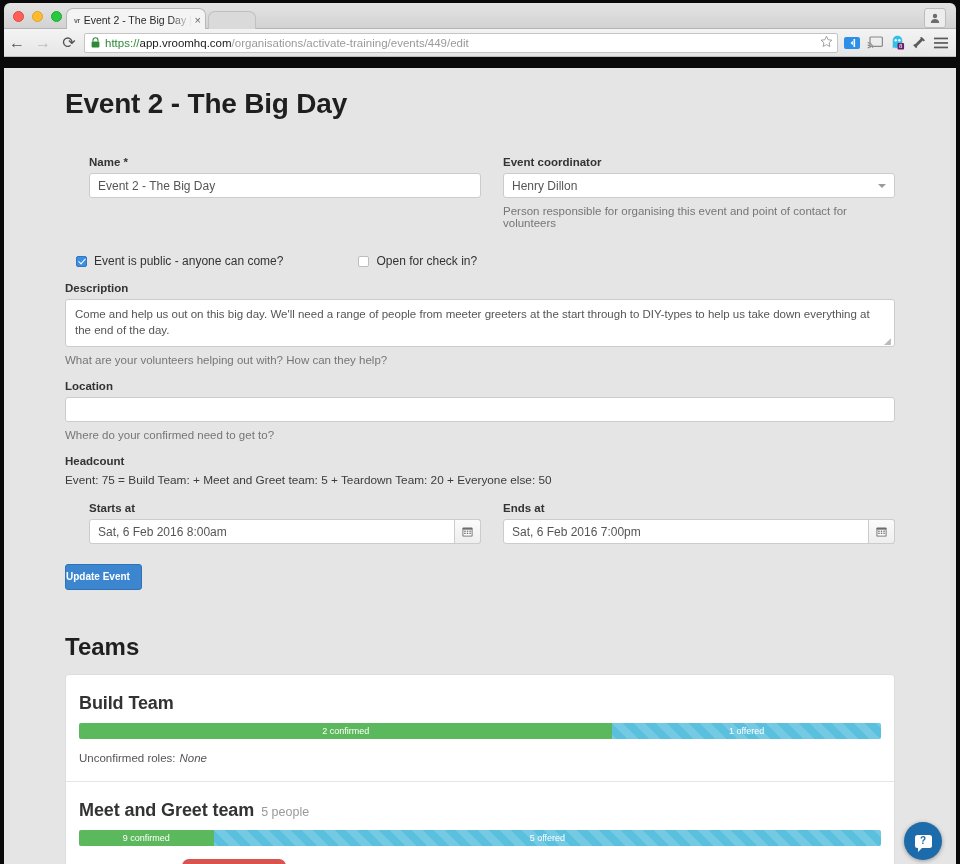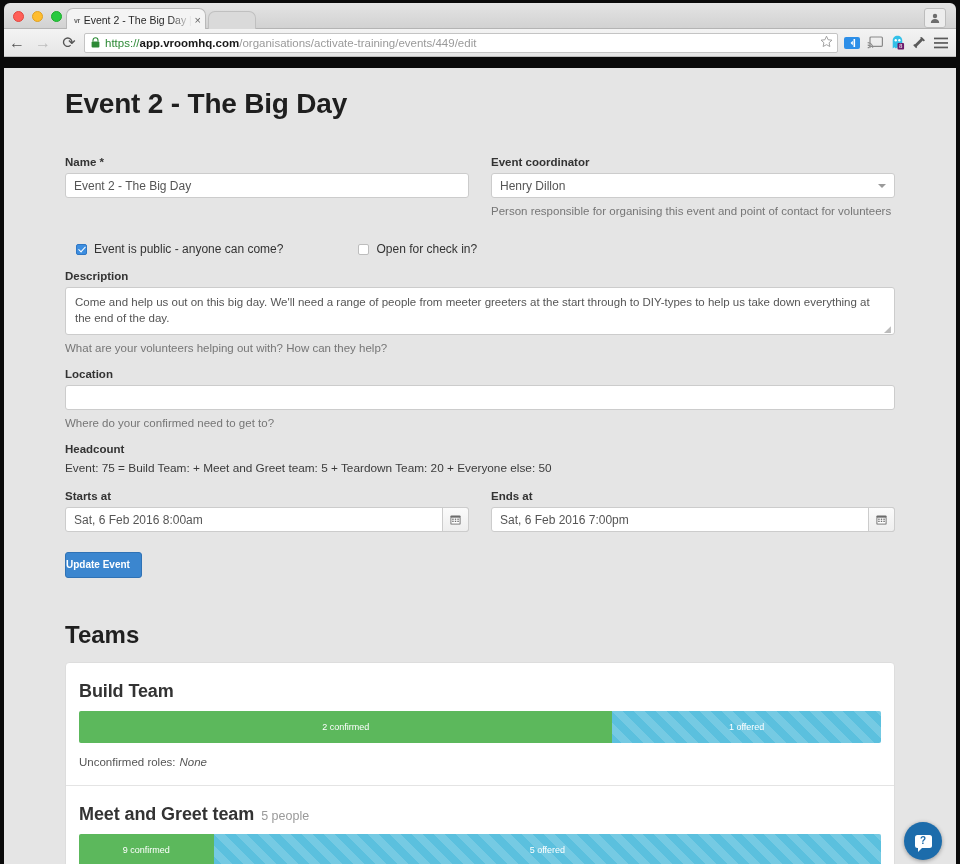--- a/index.html
+++ b/index.html
@@ -113,21 +113,21 @@
     padding: 0 4px 0 6px;
     overflow: hidden;
   }
   .lock-icon { margin-right: 5px; display:flex; flex:0 0 auto; }
   .url-text {
     font-size: 11.5px; color: #9a9a9a;
     white-space: nowrap; overflow: hidden;
     flex: 1 1 auto;
   }
   .url-text .scheme { color: #2d8a36; }
-  .url-text .host { color: #1a1a1a; font-weight: bold; }
+  .url-text .host { color: #1a1a1a; font-weight: normal; }
   .star-icon { flex: 0 0 auto; margin-left: 4px; }
   .ext-icons {
     display: flex; align-items: center; gap: 7px;
     padding-right: 8px; flex: 0 0 auto;
   }
   .ext-icons > span { display: flex; align-items: center; }
 
   
   .viewport {
     position: absolute;
@@ -146,21 +146,21 @@
   h1.page-title {
     font-size: 28px;
     font-weight: bold;
     color: #1f1f1f;
     margin: 0;
     padding: 20px 0 0 0;
     letter-spacing: -0.2px;
   }
   .hr { height: 1px; background: #e5e5e5; margin: 20px 0 0 0; }
 
-  .form-row { display: flex; gap: 22px; margin-top: 15px; }
+  .form-row { display: flex; gap: 22px; margin-top: 15px; margin-left: 24px; }
   .col { flex: 1 1 0; min-width: 0; }
   label.fld {
     display: block;
     font-size: 11.5px;
     font-weight: bold;
     color: #333;
     margin-bottom: 5px;
   }
   .inp {
     width: 100%; height: 25px;
@@ -289,21 +289,21 @@
     font-size: 18px; font-weight: bold; color: #333;
     letter-spacing: -0.1px;
   }
   .team-count {
     font-size: 12.5px; color: #9a9a9a; margin-left: 7px;
   }
 
   .bar {
     position: relative;
     margin-top: 9px;
-    height: 32px;
+    height: 16px;
     border-radius: 2px;
     overflow: hidden;
     background: #f2f2f2;
     display: flex;
   }
   .seg {
     position: relative;
     height: 100%;
     display: flex; align-items: center; justify-content: center;
     font-size: 9px; color: #fff;

